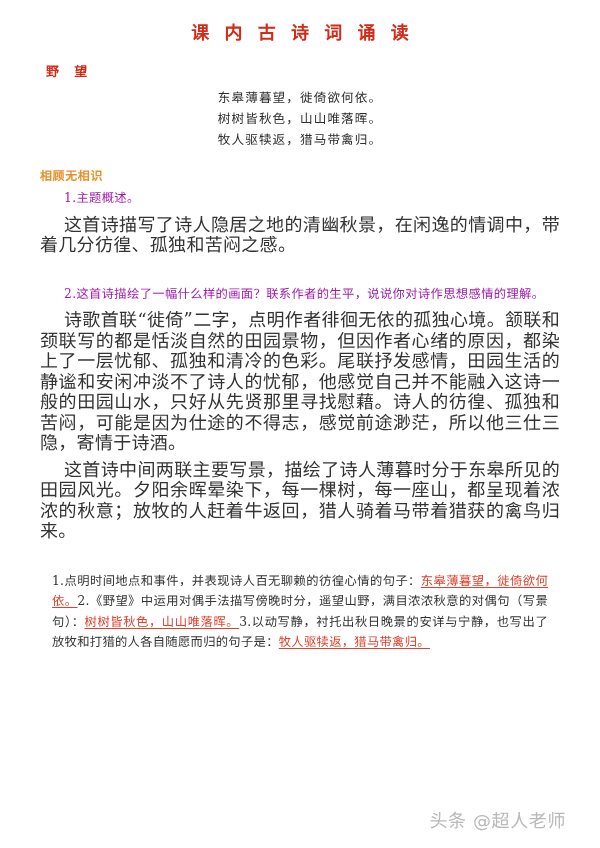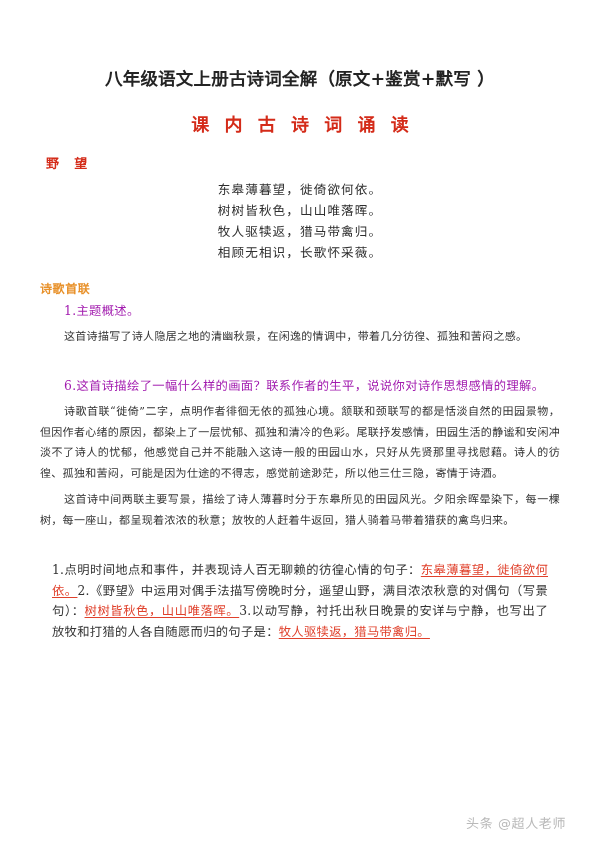--- a/index.html
+++ b/index.html
@@ -116,21 +116,21 @@
     text-align: justify;
   }
   .q-red.tight {
     padding-top: 6px;
   }
 
   
   .para {
     margin: 0;
     padding: 6px 0 0 0;
-    font-size: 11px;
+    font-size: 18px;
     line-height: 20.5px;
     color: #333333;
     text-indent: 24px;
     letter-spacing: 0.3px;
     text-align: justify;
     text-justify: inter-ideograph;
   }
 
   
   .dictation-block {
@@ -152,56 +152,54 @@
 
   .spacer-lg { height: 22px; }
   .spacer-md { height: 12px; }
 
   
   .watermark {
     position: absolute;
     right: 34px;
     bottom: 16px;
     font-family: "DejaVu Sans", "Liberation Sans", sans-serif;
-    font-size: 13px;
+    font-size: 18px;
     color: #b9b9b9;
     letter-spacing: 0.6px;
     white-space: nowrap;
   }
 </style>
 </head>
 <body>
 
 <div class="page">
 
-  <h1 class="doc-title">八年级语文上册古诗词全解（原文+鉴赏+默写 ）</h1>
 
   <h2 class="section-heading">课 内 古 诗 词 诵 读</h2>
 
   <h3 class="poem-title">野 望</h3>
 
 
   <div class="poem-body">
     <div class="poem-line">东皋薄暮望，徙倚欲何依。</div>
     <div class="poem-line">树树皆秋色，山山唯落晖。</div>
     <div class="poem-line">牧人驱犊返，猎马带禽归。</div>
-    <div class="poem-line">相顾无相识，长歌怀采薇。</div>
   </div>
 
   <div class="content">
 
-    <div class="gold-heading">诗歌首联</div>
+    <div class="gold-heading">相顾无相识</div>
 
     <p class="q-red tight">1.主题概述。</p>
 
     <p class="para">这首诗描写了诗人隐居之地的清幽秋景，在闲逸的情调中，带着几分彷徨、孤独和苦闷之感。</p>
 
     <div class="spacer-lg"></div>
 
-    <p class="q-red">6.这首诗描绘了一幅什么样的画面？联系作者的生平，说说你对诗作思想感情的理解。</p>
+    <p class="q-red">2.这首诗描绘了一幅什么样的画面？联系作者的生平，说说你对诗作思想感情的理解。</p>
 
     <p class="para">诗歌首联“徙倚”二字，点明作者徘徊无依的孤独心境。颔联和颈联写的都是恬淡自然的田园景物，但因作者心绪的原因，都染上了一层忧郁、孤独和清冷的色彩。尾联抒发感情，田园生活的静谧和安闲冲淡不了诗人的忧郁，他感觉自己并不能融入这诗一般的田园山水，只好从先贤那里寻找慰藉。诗人的彷徨、孤独和苦闷，可能是因为仕途的不得志，感觉前途渺茫，所以他三仕三隐，寄情于诗酒。</p>
 
     <p class="para">这首诗中间两联主要写景，描绘了诗人薄暮时分于东皋所见的田园风光。夕阳余晖晕染下，每一棵树，每一座山，都呈现着浓浓的秋意；放牧的人赶着牛返回，猎人骑着马带着猎获的禽鸟归来。</p>
 
     <div class="spacer-md"></div>
 
 
     <p class="dictation-block">
       <span>1.点明时间地点和事件，并表现诗人百无聊赖的彷徨心情的句子：</span><span class="answer">东皋薄暮望，徙倚欲何依。</span><span>2.《野望》中运用对偶手法描写傍晚时分，遥望山野，满目浓浓秋意的对偶句（写景句）：</span><span class="answer">树树皆秋色，山山唯落晖。</span><span>3.以动写静，衬托出秋日晚景的安详与宁静，也写出了放牧和打猎的人各自随愿而归的句子是：</span><span class="answer">牧人驱犊返，猎马带禽归。</span>

